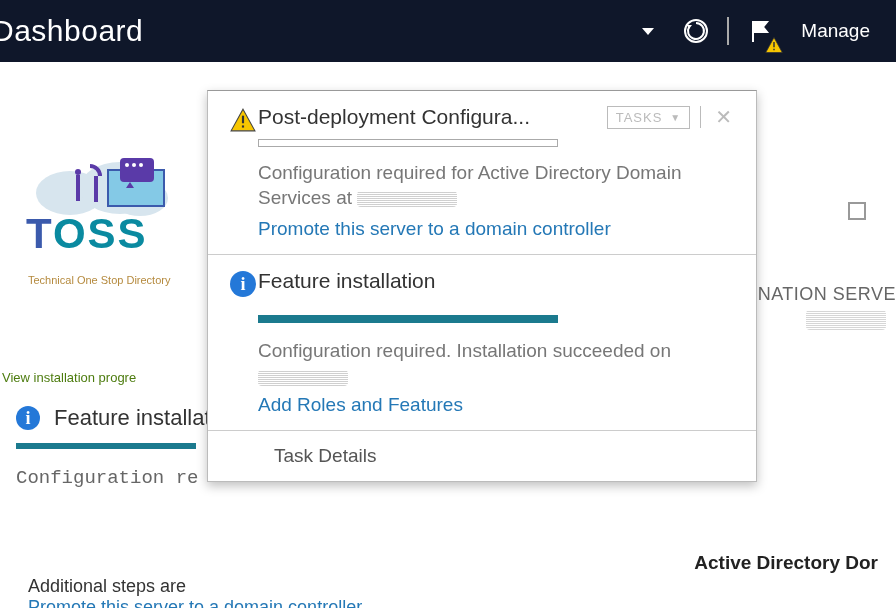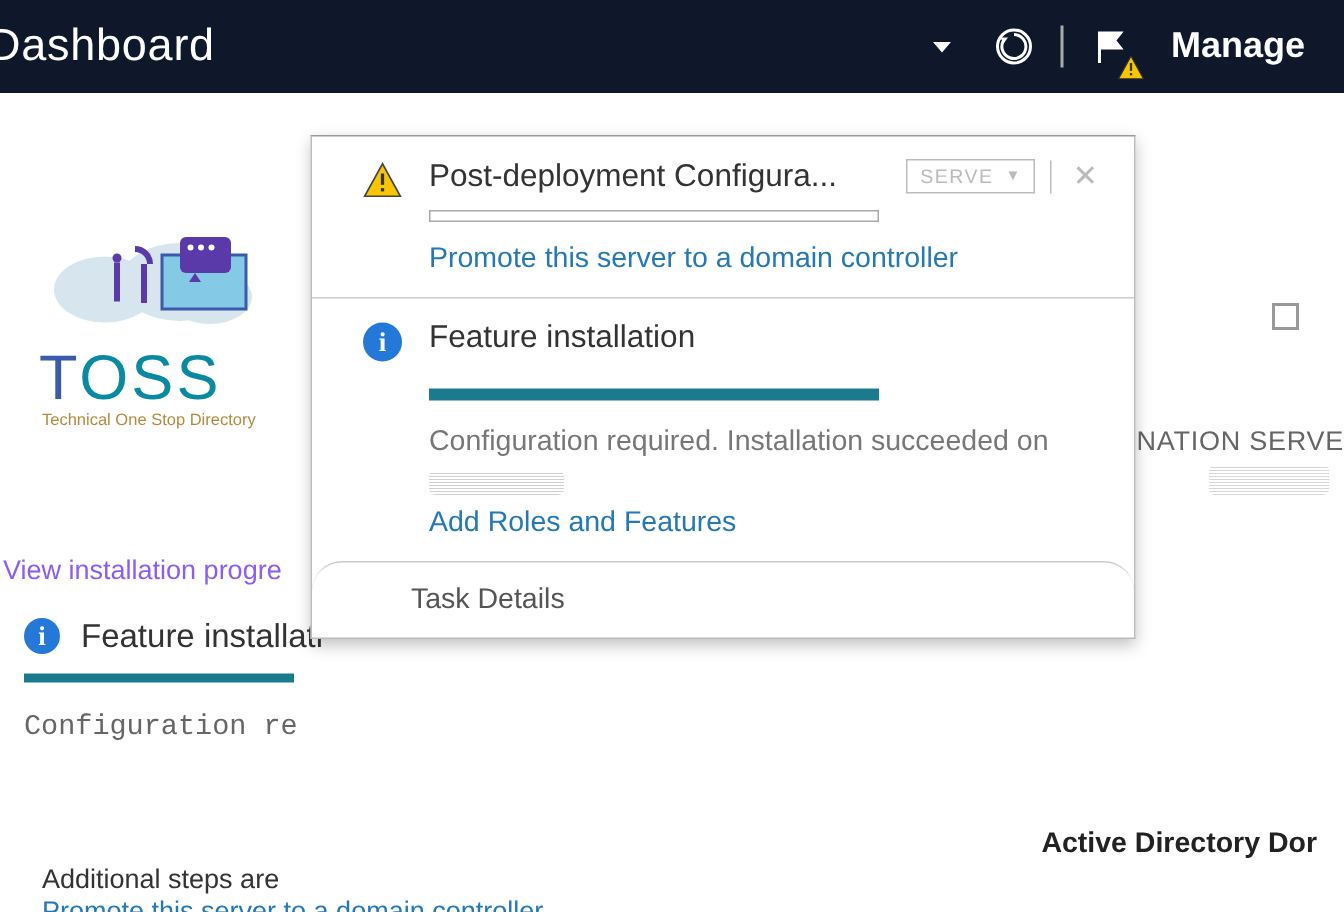--- a/index.html
+++ b/index.html
@@ -5,69 +5,69 @@
   * { box-sizing: border-box; margin: 0; padding: 0; font-family: "Segoe UI", Arial, sans-serif; }
   body { width: 896px; height: 608px; background: #fff; overflow: hidden; position: relative; }
 
   
   .topbar { height: 62px; background: #0f172a; color: #fff; display: flex; align-items: center; padding: 0 16px 0 0; }
   .topbar-title { font-size: 30px; font-weight: 300; letter-spacing: 0.5px; flex: 0 0 auto; margin-left: -8px; }
   .topbar-spacer { flex: 1; }
   .topbar-right { display: flex; align-items: center; gap: 14px; }
   .icon-btn { width: 34px; height: 34px; display: flex; align-items: center; justify-content: center; position: relative; }
   .sep { width: 2px; height: 28px; background: #aaa; }
-  .manage-btn { color: #fff; font-size: 24px; font-weight: 700; padding: 4px 10px; }
+  .manage-btn { color: #fff; font-size: 19px; font-weight: 400; padding: 4px 10px; }
 
   
   .content { position: relative; padding: 20px 10px 0 10px; }
 
   
   .logo-area { position: absolute; left: 20px; top: 80px; width: 190px; height: 190px; pointer-events: none; }
   .logo-cloud { position: absolute; left: 10px; top: 6px; width: 150px; height: 70px; }
-  .logo-toss { position: absolute; left: 6px; top: 86px; font-size: 42px; font-weight: 400; color: #0a8aa0; font-family: Georgia, serif; letter-spacing: 2px;}
+  .logo-toss { position: absolute; left: 6px; top: 68px; font-size: 42px; font-weight: 700; color: #0a8aa0; font-family: Georgia, serif; letter-spacing: 2px;}
   .logo-toss .t { color: #3b5aac; }
   .logo-sub { position: absolute; left: 8px; top: 132px; font-size: 11px; color: #b58a3e; }
 
   .left-col { position: absolute; left: 0; top: 308px; width: 400px; padding-left: 2px; }
-  .left-col .lbl1 { font-size: 18px; color: #8b5cf6; margin-bottom: 20px; }
+  .left-col .lbl1 { font-size: 13px; color: #4d7c0f; margin-bottom: 20px; }
   .left-col .row-feat { display: flex; align-items: center; gap: 14px; margin-bottom: 12px; padding-left: 14px;}
   .left-col .feat-title { font-size: 22px; color: #333; }
   .left-col .bar-small { height: 6px; background: #1b7a8e; width: 180px; margin: 0 0 18px 14px; }
   .left-col .conf-req { font-size: 19px; color: #666; padding-left: 14px; font-family: Liberation Mono, monospace; }
 
   .bottom { position: absolute; left: 18px; top: 480px; width: 860px; }
   .bottom .sec-title { font-size: 19px; font-weight: 700; color: #222; margin-bottom: 2px; margin-top: 10px; text-align: right;}
   .bottom .sec-desc { font-size: 18px; color: #333; margin-bottom: 0; padding-left: 10px;}
   .bottom .sec-link { font-size: 18px; color: #2478b6; padding-left: 10px; }
 
   .dest-lbl { position: absolute; right: 0; top: 222px; font-size: 18px; color: #666; letter-spacing: 0.5px;}
   .smudge-right { position: absolute; right: 10px; top: 248px; width: 80px; height: 20px; background: repeating-linear-gradient(0deg,#bbb,#bbb 1px,#fff 1px,#fff 2px); border-radius: 4px; opacity: 0.6;}
   .checkbox-top { position: absolute; right: 30px; top: 140px; width: 18px; height: 18px; border: 2px solid #999; }
 
   
   .popup {
     position: absolute; left: 207px; top: 90px; width: 550px; background: #fff;
     border: 1px solid #bbb; border-top: 1px solid #999; box-shadow: 0 4px 10px rgba(0,0,0,.25);
     z-index: 10;
   }
-  .popup .section { padding: 14px 20px 14px 32px; display: flex; gap: 16px; }
+  .popup .section { padding: 14px 20px 14px 20px; display: flex; }
   .popup .section + .section { border-top: 1px solid #ccc; }
   .popup .icon-col { flex: 0 0 30px; display: flex; justify-content: center; padding-top: 2px;}
   .popup .body-col { flex: 1; }
   .popup .title-row { display: flex; align-items: center; gap: 10px; margin-bottom: 10px;}
   .popup .sec1-title { font-size: 21px; color: #333; flex: 1; white-space: nowrap; overflow: hidden; text-overflow: ellipsis; }
   .tasks-btn { border: 1px solid #bbb; color: #bbb; font-size: 13px; padding: 3px 8px; display: flex; align-items: center; gap: 8px; letter-spacing: 1px;}
   .popup .vline { width: 1px; height: 22px; background: #bbb; }
   .popup .close-x { font-size: 20px; color: #bbb; font-weight: 400; padding: 0 4px;}
   .popup .thin-bar { height: 8px; border: 1px solid #aaa; width: 300px; margin-bottom: 14px;}
   .popup .desc { font-size: 19px; color: #777; line-height: 1.3; margin-bottom: 8px;}
   .popup .link { font-size: 19px; color: #2478b6; }
   .popup .sec2-title { font-size: 21px; color: #333; margin-bottom: 22px;}
   .popup .prog-bar { height: 8px; background: #1b7a8e; width: 300px; margin-bottom: 16px;}
-  .popup .task-det { font-size: 19px; color: #555; padding: 14px 20px 14px 66px; border-top: 1px solid #ccc; border-radius: 20px;}
+  .popup .task-det { font-size: 19px; color: #555; padding: 14px 20px 14px 66px; border-top: 1px solid #ccc;}
 
   .smudge { display:inline-block; width: 100px; height: 16px; vertical-align: middle; background: repeating-linear-gradient(0deg,#bbb,#bbb 1px,#fff 1px,#fff 2px); border-radius: 4px; opacity: 0.7;}
   .smudge.s2 { width: 90px; display:block; margin-top:6px;}
 
   
   .warning-tri { width: 26px; height: 26px; }
   .info-circ { width: 26px; height: 26px; border-radius: 50%; background: #2478d8; color: #fff; display:flex; align-items:center; justify-content:center; font-weight:700; font-family: Georgia, serif; font-size: 18px;}
   .info-circ-sm { width: 24px; height: 24px; }
   .chev { font-size: 10px; }
 
@@ -158,27 +158,30 @@
       <svg class="warning-tri" viewBox="0 0 24 24">
           <polygon points="12,2 23,22 1,22" fill="#f7c600" stroke="#444" stroke-width="1"></polygon>
           <rect x="11" y="8" width="2" height="7" fill="#333"></rect>
           <rect x="11" y="17" width="2" height="2" fill="#333"></rect>
         </svg>
     </div>
     <div class="body-col">
       <div class="title-row">
         <div class="sec1-title">Post-deployment Configura...</div>
         <div class="tasks-btn">
-          <span>SERVE</span>
+          <span>TASKS</span>
           <span class="chev">▼</span>
         </div>
         <div class="vline"></div>
         <div class="close-x">✕</div>
       </div>
       <div class="thin-bar"></div>
+      <div class="desc">
+        <span>Configuration required for Active Directory Domain Services at </span><span class="smudge"></span>
+      </div>
       <div class="link">Promote this server to a domain controller</div>
     </div>
   </div>
 
   <div class="section">
     <div class="icon-col">
       <div class="info-circ">i</div>
     </div>
     <div class="body-col">
       <div class="sec2-title">Feature installation</div>

